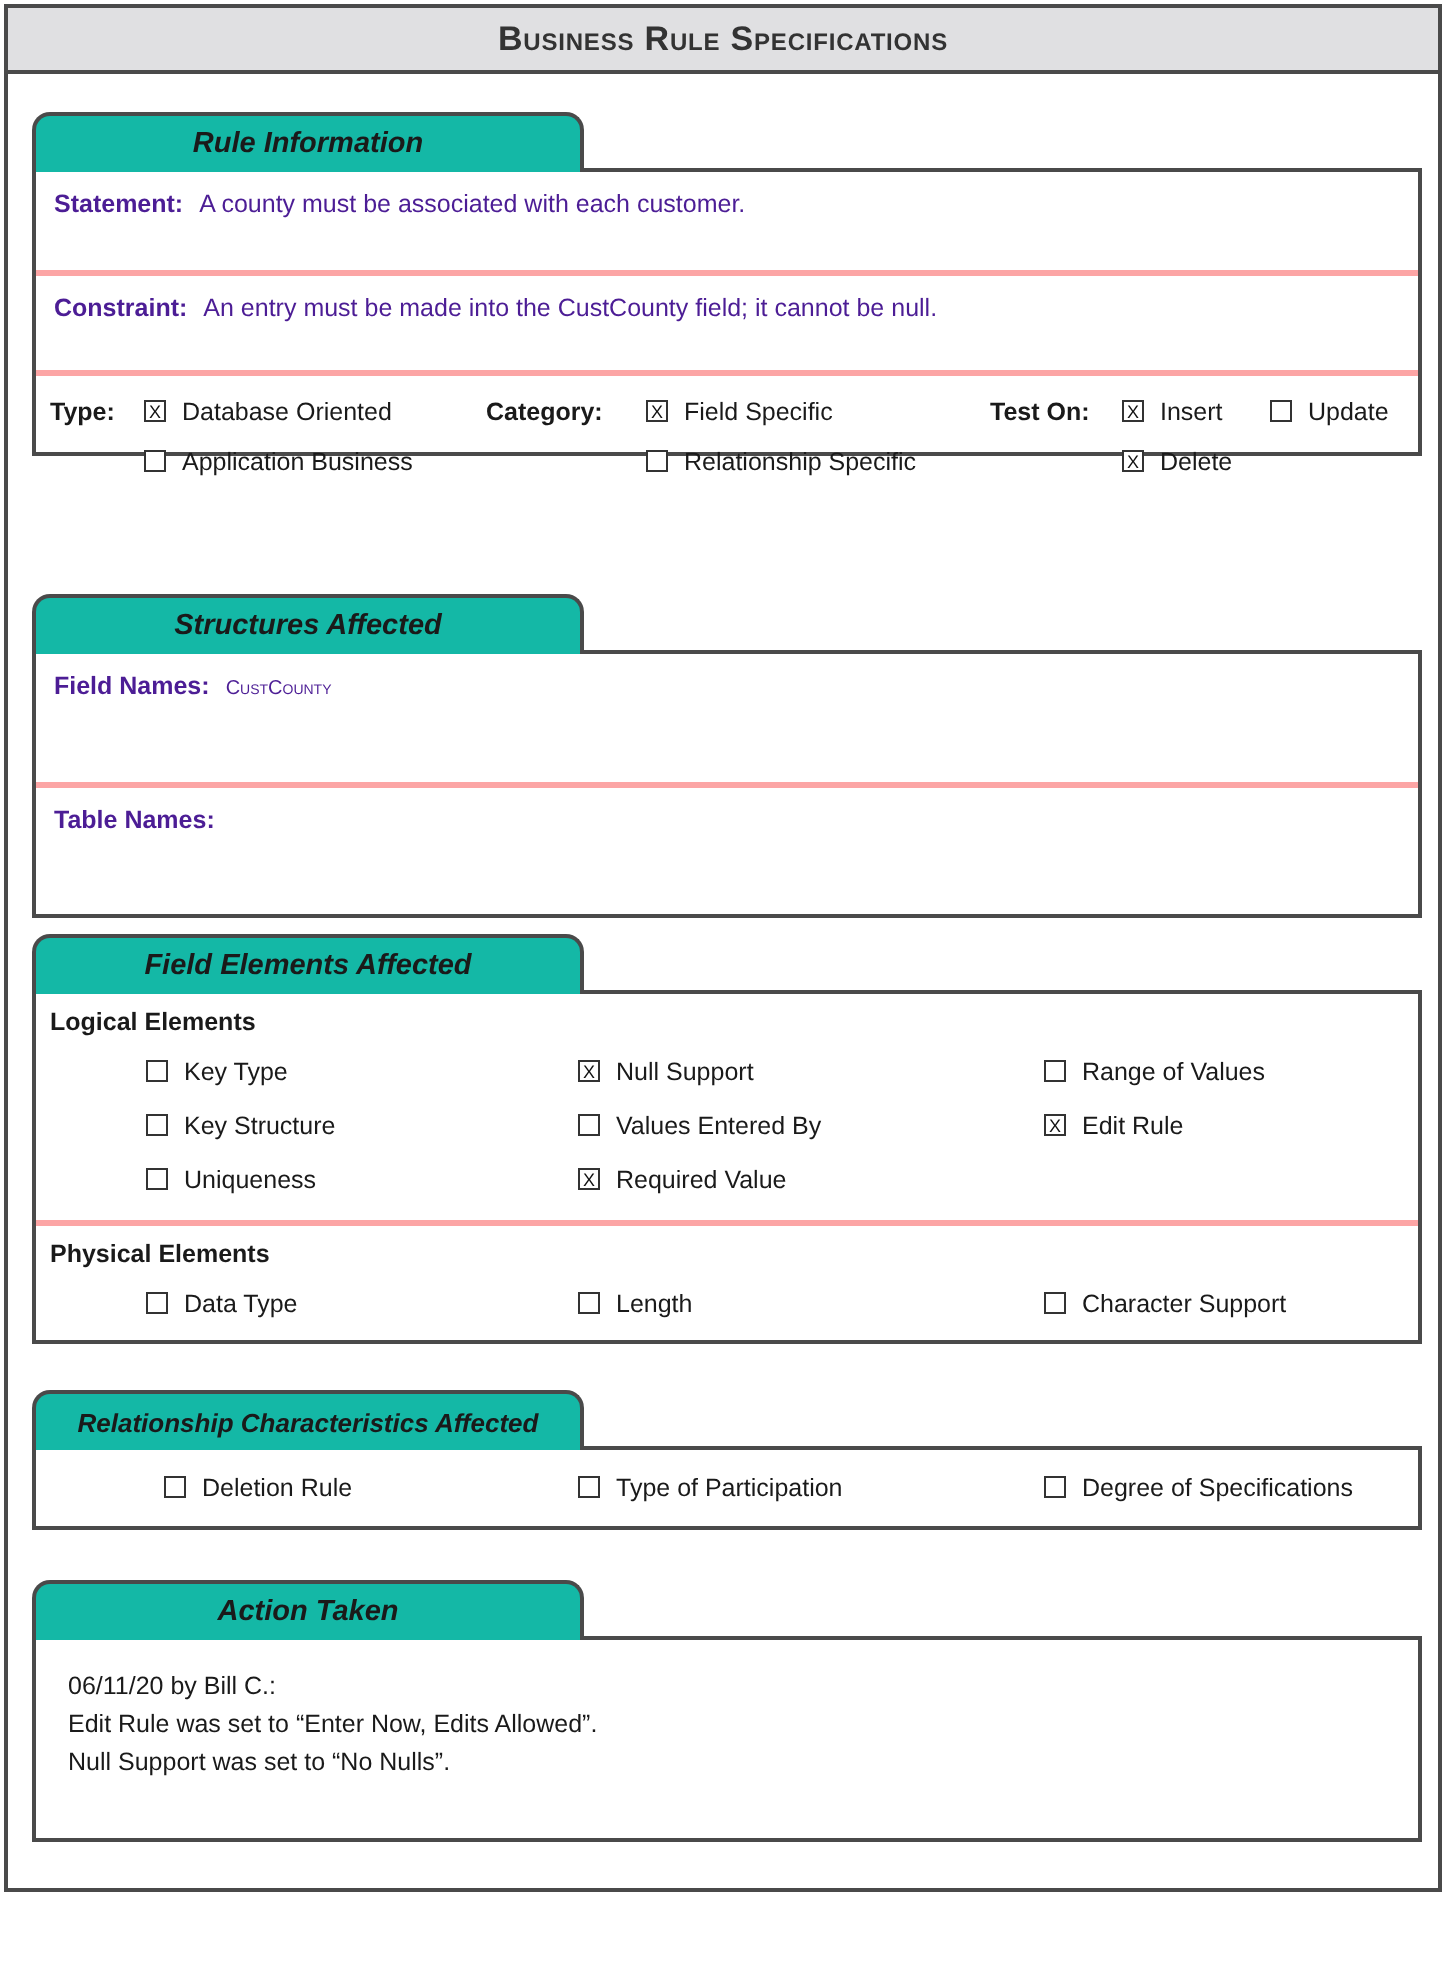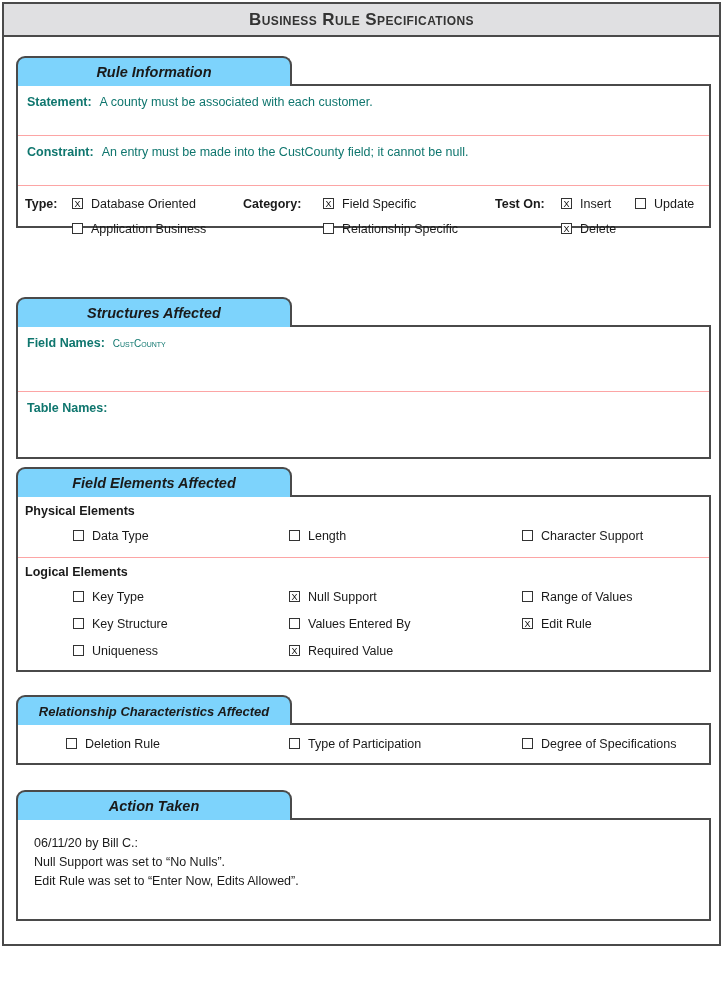--- a/index.html
+++ b/index.html
@@ -57,21 +57,21 @@
     width: 695px;
     box-sizing: border-box;
   }
   .tab {
     position: relative;
     width: 276px;
     height: 30px;
     border: 2px solid #4a4a4a;
     border-bottom: none;
     border-radius: 9px 9px 0 0;
-    background: #7dd3fc;
+    background: #14b8a6;
     box-sizing: border-box;
     display: flex;
     align-items: center;
     justify-content: center;
     z-index: 3;
   }
   .tab-label {
     font-size: 14.5px;
     font-weight: bold;
     font-style: italic;
@@ -97,25 +97,25 @@
     width: 274px;
     height: 2px;
     background: #ffffff;
     z-index: 2;
   }
 
   .row {
     box-sizing: border-box;
     position: relative;
   }
-  .row + .row { border-top: 1px solid #fca5a5; }
+  .row + .row { border-top: 3px solid #fca5a5; }
 
   .field-line {
     font-size: 12.5px;
-    color: #0f766e;
+    color: #4c1d95;
     padding: 9px 0 0 9px;
     white-space: nowrap;
   }
   .field-label {
     font-weight: bold;
     font-size: 12.5px;
   }
   .field-value {
     font-size: 12.5px;
     margin-left: 8px;
@@ -256,94 +256,94 @@
 
     </div>
   </div>
 
   <div class="section" style="top:463px;">
     <div class="tab">
       <span class="tab-label">Field Elements Affected</span>
     </div>
     <div class="panel">
 
+      <div class="row" style="height:113px;">
+        <div class="sub-head">Logical Elements</div>
+
+        <span class="cb-item" style="left:55px; top:32px;">
+          <span class="cb"></span><span class="cb-text">Key Type</span>
+        </span>
+        <span class="cb-item" style="left:271px; top:32px;">
+          <span class="cb checked"></span><span class="cb-text">Null Support</span>
+        </span>
+        <span class="cb-item" style="left:504px; top:32px;">
+          <span class="cb"></span><span class="cb-text">Range of Values</span>
+        </span>
+
+        <span class="cb-item" style="left:55px; top:59px;">
+          <span class="cb"></span><span class="cb-text">Key Structure</span>
+        </span>
+        <span class="cb-item" style="left:271px; top:59px;">
+          <span class="cb"></span><span class="cb-text">Values Entered By</span>
+        </span>
+        <span class="cb-item" style="left:504px; top:59px;">
+          <span class="cb checked"></span><span class="cb-text">Edit Rule</span>
+        </span>
+
+        <span class="cb-item" style="left:55px; top:86px;">
+          <span class="cb"></span><span class="cb-text">Uniqueness</span>
+        </span>
+        <span class="cb-item" style="left:271px; top:86px;">
+          <span class="cb checked"></span><span class="cb-text">Required Value</span>
+        </span>
+      </div>
+
       <div class="row" style="height:60px;">
         <div class="sub-head">Physical Elements</div>
         <span class="cb-item" style="left:55px; top:32px;">
           <span class="cb"></span><span class="cb-text">Data Type</span>
         </span>
         <span class="cb-item" style="left:271px; top:32px;">
           <span class="cb"></span><span class="cb-text">Length</span>
         </span>
         <span class="cb-item" style="left:504px; top:32px;">
           <span class="cb"></span><span class="cb-text">Character Support</span>
         </span>
       </div>
 
-      <div class="row" style="height:113px;">
-        <div class="sub-head">Logical Elements</div>
-
-        <span class="cb-item" style="left:55px; top:32px;">
-          <span class="cb"></span><span class="cb-text">Key Type</span>
-        </span>
-        <span class="cb-item" style="left:271px; top:32px;">
-          <span class="cb checked"></span><span class="cb-text">Null Support</span>
-        </span>
-        <span class="cb-item" style="left:504px; top:32px;">
-          <span class="cb"></span><span class="cb-text">Range of Values</span>
-        </span>
-
-        <span class="cb-item" style="left:55px; top:59px;">
-          <span class="cb"></span><span class="cb-text">Key Structure</span>
-        </span>
-        <span class="cb-item" style="left:271px; top:59px;">
-          <span class="cb"></span><span class="cb-text">Values Entered By</span>
-        </span>
-        <span class="cb-item" style="left:504px; top:59px;">
-          <span class="cb checked"></span><span class="cb-text">Edit Rule</span>
-        </span>
-
-        <span class="cb-item" style="left:55px; top:86px;">
-          <span class="cb"></span><span class="cb-text">Uniqueness</span>
-        </span>
-        <span class="cb-item" style="left:271px; top:86px;">
-          <span class="cb checked"></span><span class="cb-text">Required Value</span>
-        </span>
-      </div>
-
     </div>
   </div>
 
   <div class="section" style="top:691px;">
     <div class="tab">
       <span class="tab-label narrow">Relationship Characteristics Affected</span>
     </div>
     <div class="panel">
       <div class="row" style="height:38px;">
-        <span class="cb-item" style="left:48px; top:12px;">
+        <span class="cb-item" style="left:64px; top:12px;">
           <span class="cb"></span><span class="cb-text">Deletion Rule</span>
         </span>
         <span class="cb-item" style="left:271px; top:12px;">
           <span class="cb"></span><span class="cb-text">Type of Participation</span>
         </span>
         <span class="cb-item" style="left:504px; top:12px;">
           <span class="cb"></span><span class="cb-text">Degree of Specifications</span>
         </span>
       </div>
     </div>
   </div>
 
   <div class="section" style="top:786px;">
     <div class="tab">
       <span class="tab-label">Action Taken</span>
     </div>
     <div class="panel">
       <div class="row" style="height:99px;">
         <div class="action-body">
           <div class="action-line">06/11/20 by Bill C.:</div>
+          <div class="action-line">Edit Rule was set to “Enter Now, Edits Allowed”.</div>
           <div class="action-line">Null Support was set to “No Nulls”.</div>
-          <div class="action-line">Edit Rule was set to “Enter Now, Edits Allowed”.</div>
         </div>
       </div>
     </div>
   </div>
 
 </div>
 
 </body></html>

